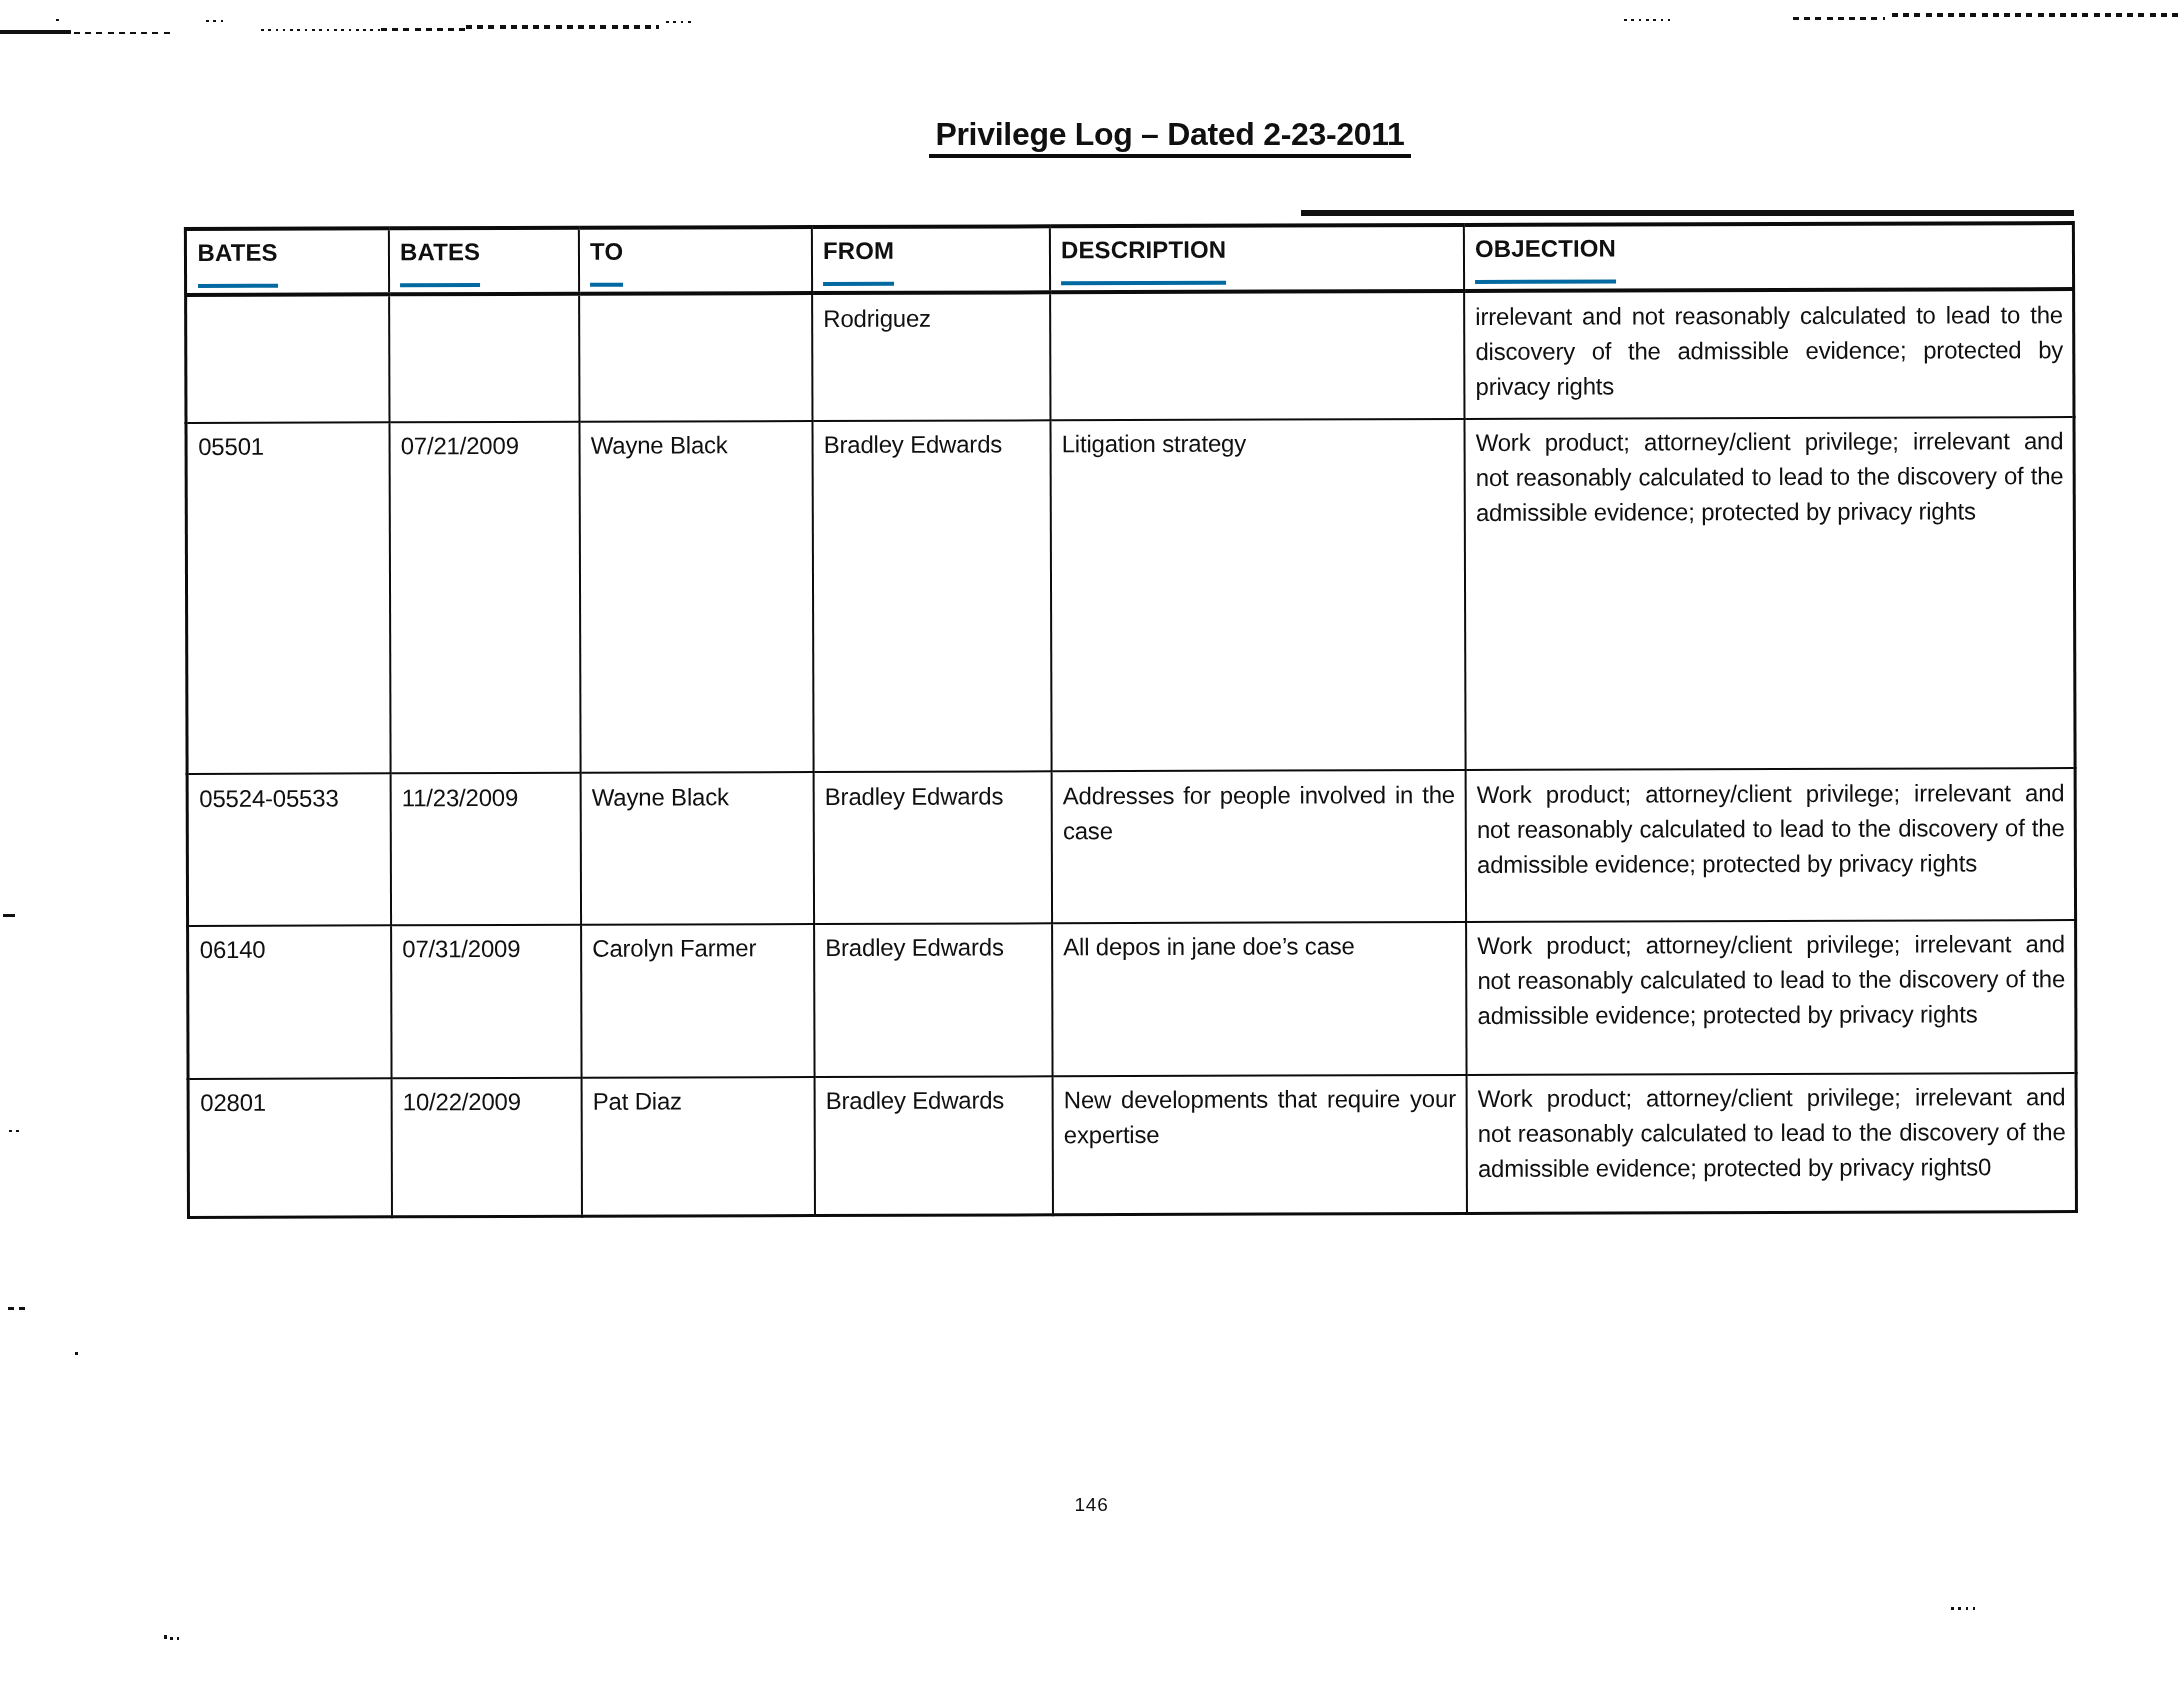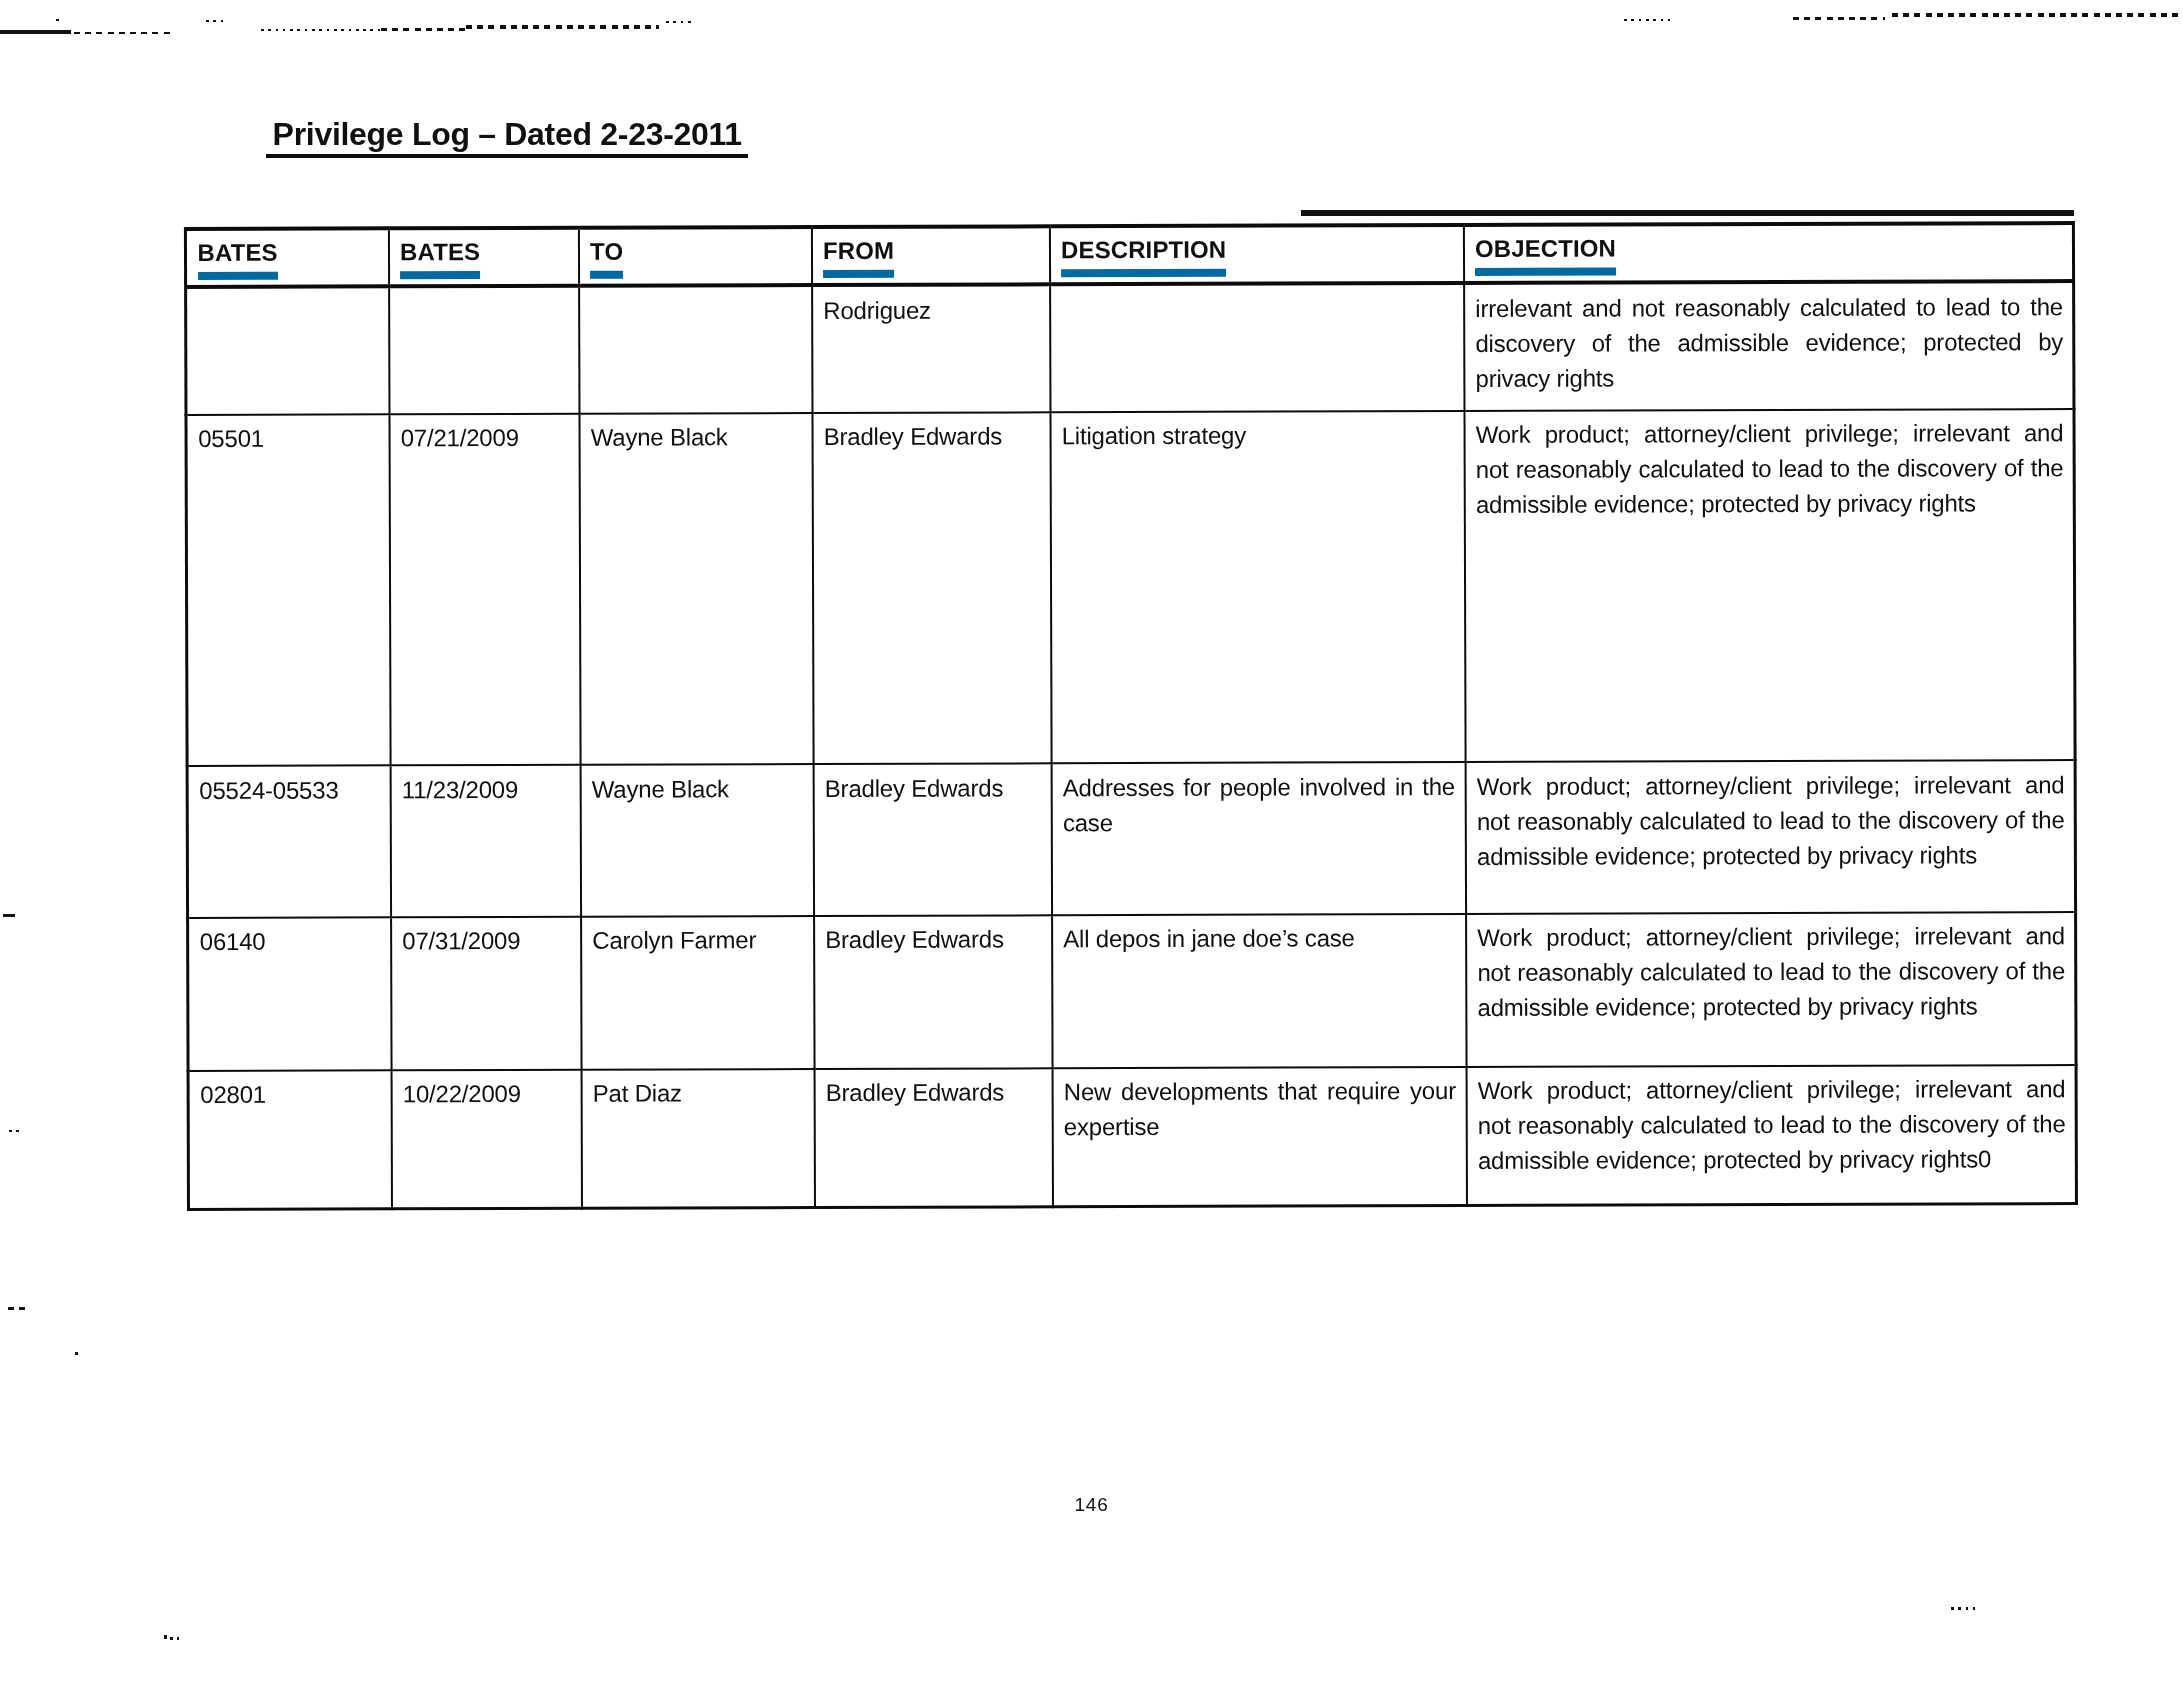--- a/index.html
+++ b/index.html
@@ -18,20 +18,21 @@
     height: 1688px;
     background: #ffffff;
   }
 
   
   .title-block {
     position: absolute;
     left: 187px;
     top: 118px;
     width: 1887px;
+    text-align: center;
   }
   .title-line1, .title-line2 {
     font-weight: bold;
     font-size: 32px;
     letter-spacing: -0.3px;
     line-height: 1.0;
   }
   .title-line1 span, .title-line2 span {
     display: inline-block;
     border-bottom: 4.6px solid #0c0c0c;
@@ -70,22 +71,22 @@
   .log-table thead th {
     border-top: 4px solid #0c0c0c;
     border-bottom: 4.6px solid #0c0c0c;
     text-align: left;
     font-weight: bold;
     height: 30px;
     padding-top: 4px;
   }
   .hdr-u {
     display: inline-block;
-    border-bottom: 8px solid #0369a1;
-    padding-bottom: 2px;
+    border-bottom: 4px solid #0369a1;
+    padding-bottom: 14px;
     letter-spacing: 0.1px;
   }
   .r0 td { height: 114px; }
   .r1 td { height: 339px; }
   .r2 td { height: 139px; }
   .r3 td { height: 140px; }
   .r4 td { height: 126px; }
   td.just { text-align: justify; }
 
   

